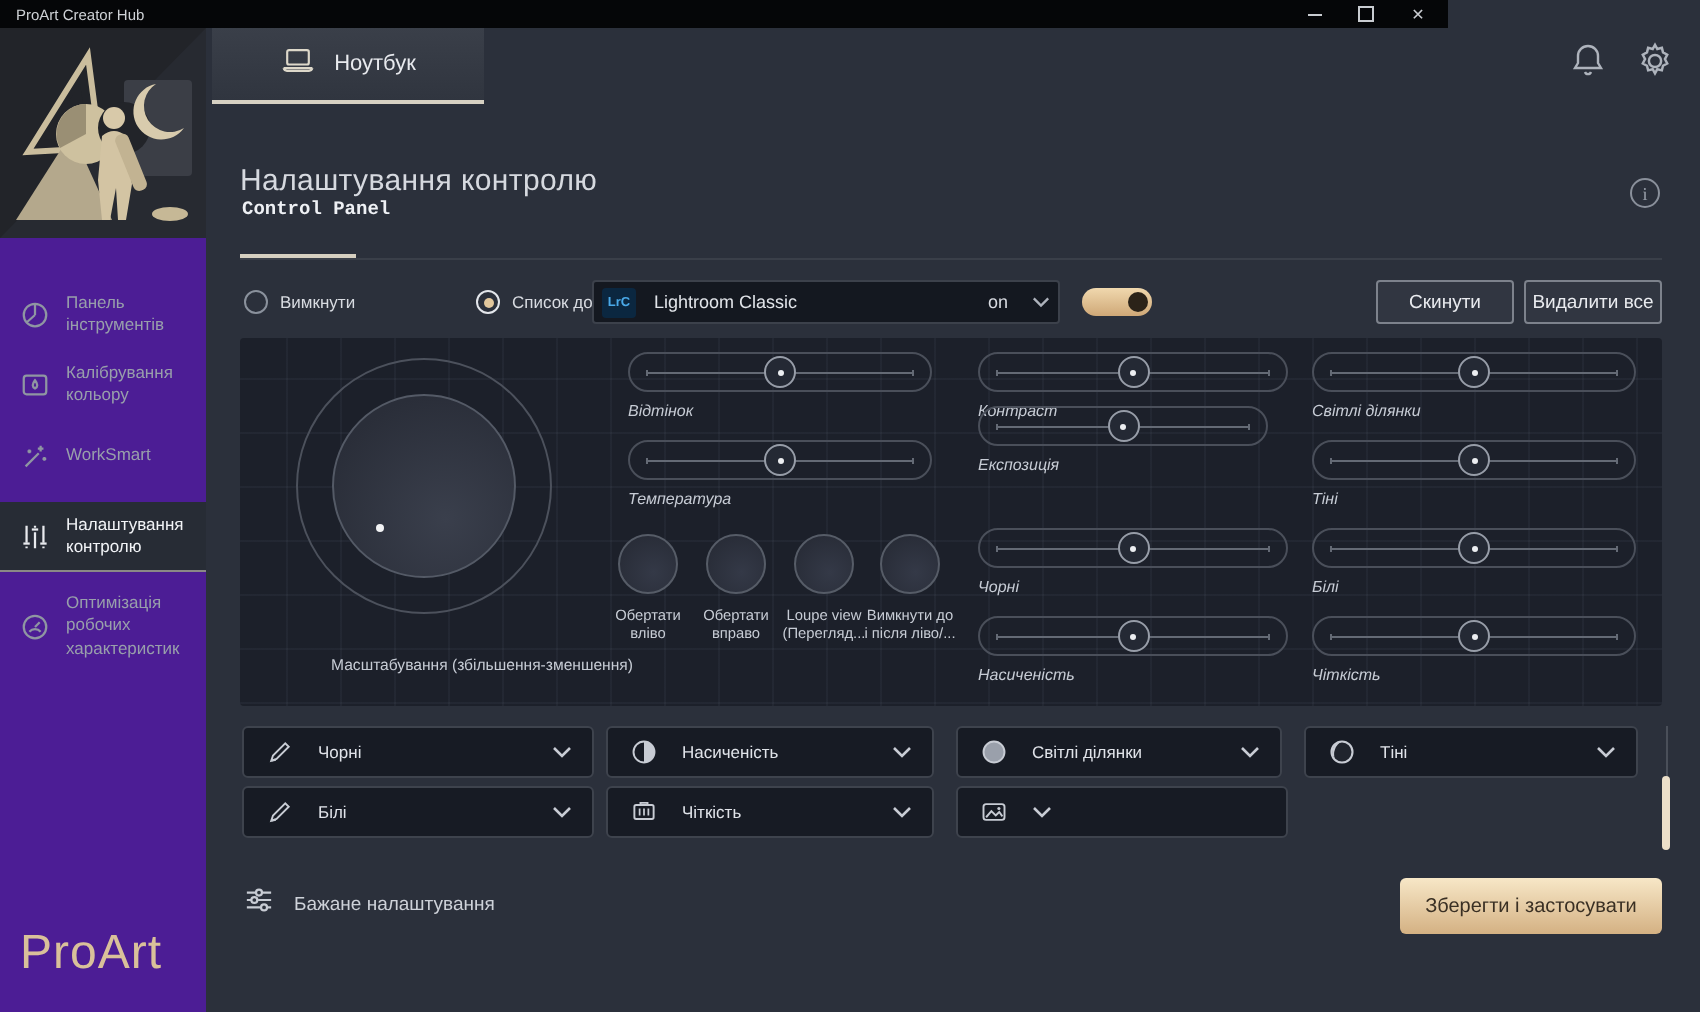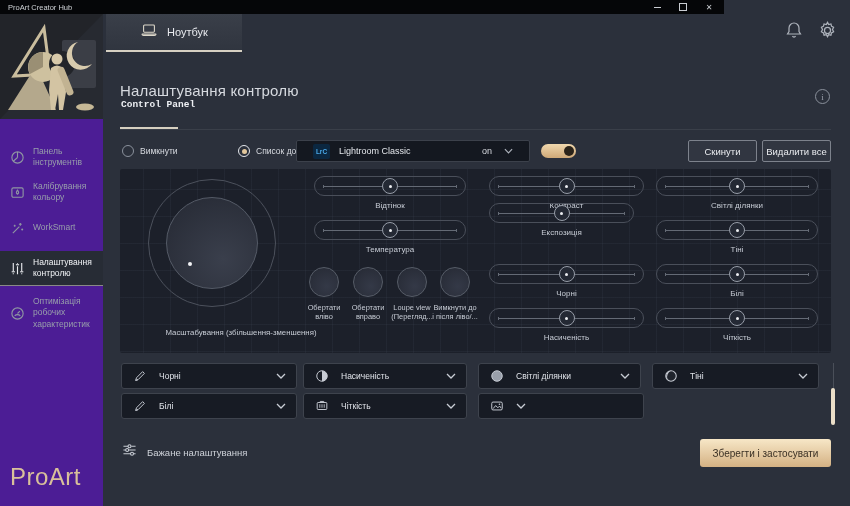--- a/index.html
+++ b/index.html
@@ -56,21 +56,21 @@
   .header-divider { position:absolute; left:120px; top:129px; width:711px; height:1px; background:#3a3f49; }
   
   .radio-row { position:absolute; top:140px; height:22px; display:flex; align-items:center; gap:6px; cursor:pointer; }
   .radio-circle { width:12px; height:12px; border-radius:50%; border:1px solid #8a919c; background:transparent; position:relative; }
   .radio-circle.checked { border-color:#e3e6eb; }
   .radio-circle.checked::after { content:""; position:absolute; left:2.5px; top:2.5px; width:5px; height:5px; border-radius:50%; background:#e2c79c; }
   .radio-label { font-size:8.5px; color:#d8dbe1; }
   .app-select {
     position:absolute; left:296px; top:140px; width:234px; height:22px;
     background:#141820; border:1px solid #3c414b; border-radius:2px;
-    display:flex; align-items:center; padding:0 16px; cursor:pointer;
+    display:flex; align-items:center; padding:0 4px; cursor:pointer;
   }
   .lrc-badge { width:17px; height:15px; background:#0b2740; border-radius:2px; color:#4aa9e8;
     font-size:6.5px; font-weight:bold; display:flex; align-items:center; justify-content:center; margin-right:9px; }
   .app-name { font-size:9px; color:#e2e5ea; flex:1; }
   .app-state { font-size:9px; color:#d8dbe1; margin-right:12px; }
   .toggle { position:absolute; left:541px; top:144px; width:35px; height:14px; border-radius:7px;
     background:linear-gradient(#f0d8ae,#cfa877); cursor:pointer; }
   .toggle::after { content:""; position:absolute; right:2px; top:2px; width:10px; height:10px; border-radius:50%; background:#2b2319; }
   .outline-btn {
     position:absolute; top:140px; height:22px; background:rgba(255,255,255,0.03);
@@ -95,21 +95,21 @@
   .dial-dot { position:absolute; left:21px; top:64px; width:4px; height:4px; border-radius:50%; background:#f2f3f5; }
   .dial-label { position:absolute; left:-10px; top:148px; width:204px; text-align:center; font-size:7.8px; color:#c7ccd5; }
   .slider { position:absolute; cursor:pointer; }
   .pill { position:relative; border:1px solid #4a4f5a; border-radius:10px; height:20px; }
   .track { position:absolute; left:8px; right:8px; top:9px; height:1px; background:#646a75; }
   .track::before, .track::after { content:""; position:absolute; top:-1px; width:1px; height:3px; background:#646a75; }
   .track::before { left:0; } .track::after { right:0; }
   .knob { position:absolute; left:50%; top:50%; transform:translate(-50%,-50%); width:16px; height:16px;
     border-radius:50%; border:1px solid #979da8; background:#242934; }
   .knob::after { content:""; position:absolute; left:5.5px; top:5.5px; width:3px; height:3px; border-radius:50%; background:#eceef1; }
-  .slabel { position:absolute; left:0; right:0; text-align:center; font-size:8px; color:#c7ccd5; }
+  .slabel { position:absolute; left:0; right:0; text-align:left; font-size:8px; color:#c7ccd5;font-style:italic; }
   .knobbtn { position:absolute; width:30px; height:30px; border-radius:50%; border:1px solid #565c67;
     background:radial-gradient(circle at 60% 65%, #343947, #282c37 80%); cursor:pointer; }
   .knoblabel { position:absolute; width:46px; text-align:center; font-size:7.4px; line-height:1.25; color:#c7ccd5; }
   
   .dd {
     position:absolute; height:26px; background:#171b24; border:1px solid #3e434d; border-radius:3px;
     display:flex; align-items:center; padding:0 10px; cursor:pointer;
   }
   .dd .dd-icon { width:16px; height:16px; margin-right:11px; display:flex; align-items:center; justify-content:center; }
   .dd .dd-label { font-size:8.5px; color:#e0e3e9; flex:1; }

